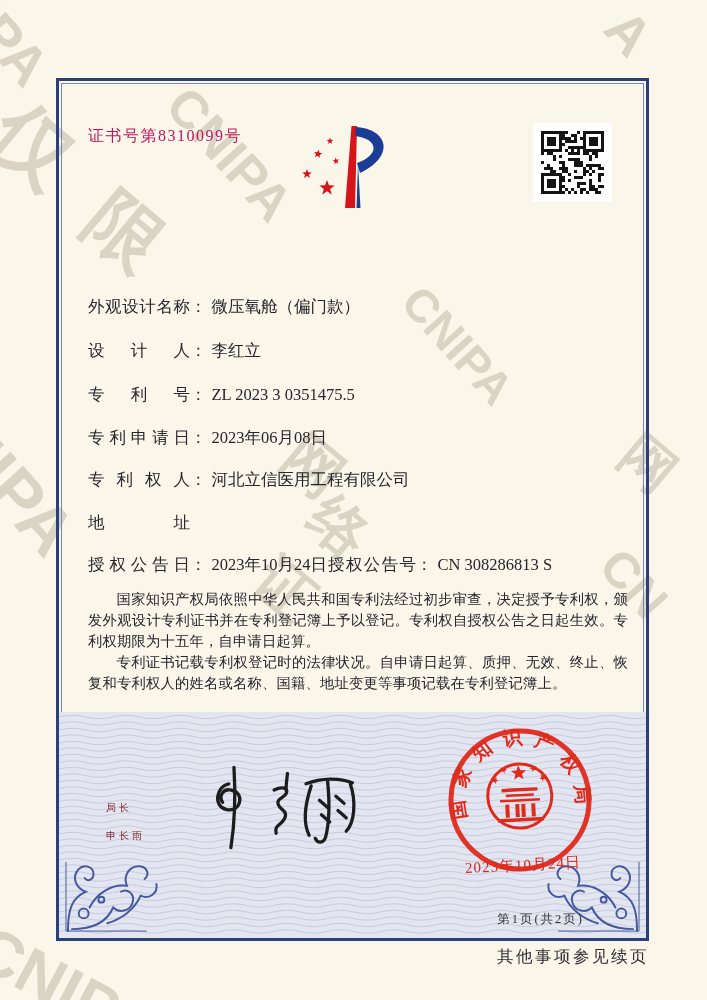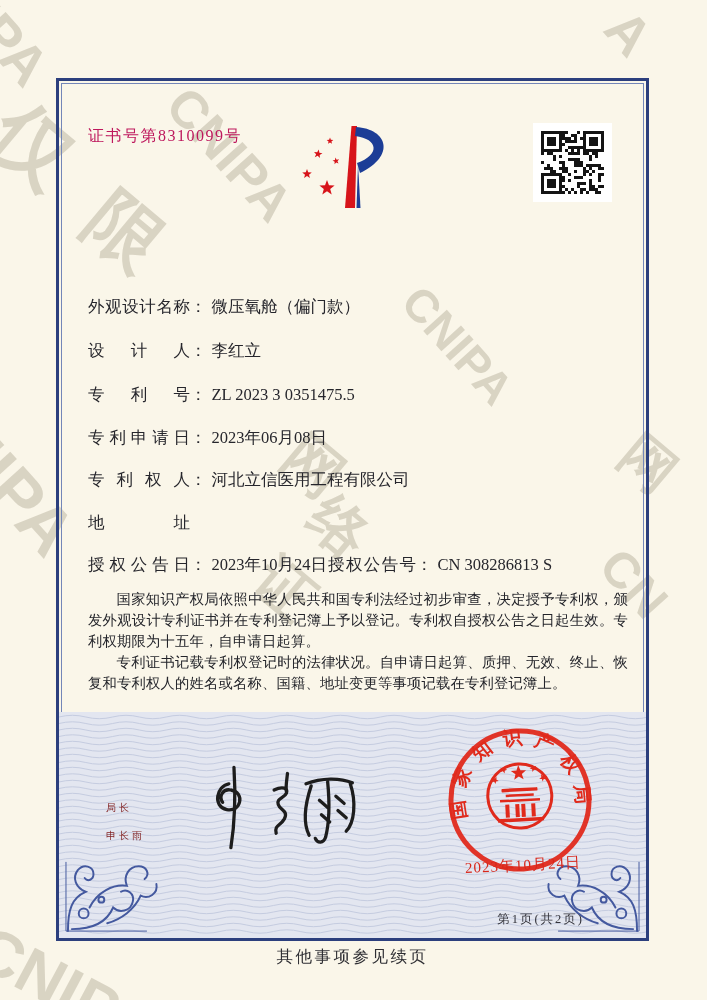--- a/index.html
+++ b/index.html
@@ -36,21 +36,21 @@
   .jlbl{display:inline-flex;justify-content:space-between;width:102px;vertical-align:bottom;}
   .jlbl-sm{display:inline-flex;justify-content:space-between;width:88px;vertical-align:bottom;}
   .colon{margin:0 5px 0 0;}
   .paras{left:88px;top:589px;width:540px;}
   .paras p{margin:0;font-size:14.3px;line-height:21px;text-align:justify;text-indent:2em;color:#23242a;letter-spacing:.2px;}
   .signer{left:98px;font-family:"Liberation Sans","DejaVu Sans",sans-serif;font-size:10px;letter-spacing:3px;color:#7f1d1d;margin-left:8px;}
   .sig{left:200px;top:760px;}
   .seal{left:445px;top:725px;transform:rotate(-3deg);}
   .seal-date{left:448px;top:856px;width:150px;text-align:center;color:#d8261a;font-size:15px;letter-spacing:1px;transform:rotate(-3deg);}
   .page-num{left:56px;top:911px;width:528px;text-align:right;font-size:12.5px;color:#33333b;letter-spacing:2px;}
-  .foot-note{left:56px;top:946px;width:593px;text-align:center;font-size:16.5px;letter-spacing:2.5px;color:#2e2e33;}
+  .foot-note{left:56px;top:946px;width:593px;text-align:right;font-size:16.5px;letter-spacing:2.5px;color:#2e2e33;}
   .orn{position:absolute;bottom:2px;z-index:3;}
   .orn-l{left:2px;}
   .orn-r{right:2px;transform:scaleX(-1);}
 </style>
 </head>
 <body>
 
 <div class="page">
 
   <span class="wm" style="left:28px;top:90px;font-size:80px;transform:rotate(40deg);">仅</span>

